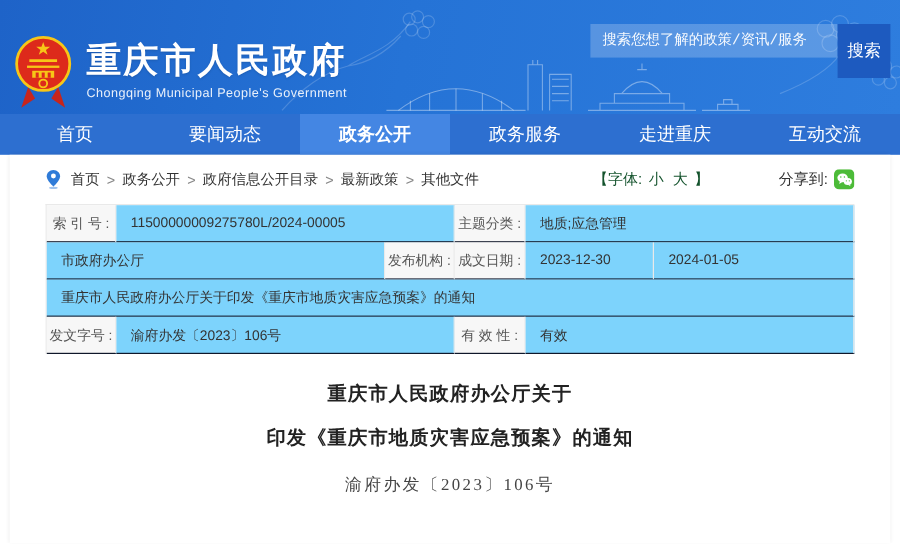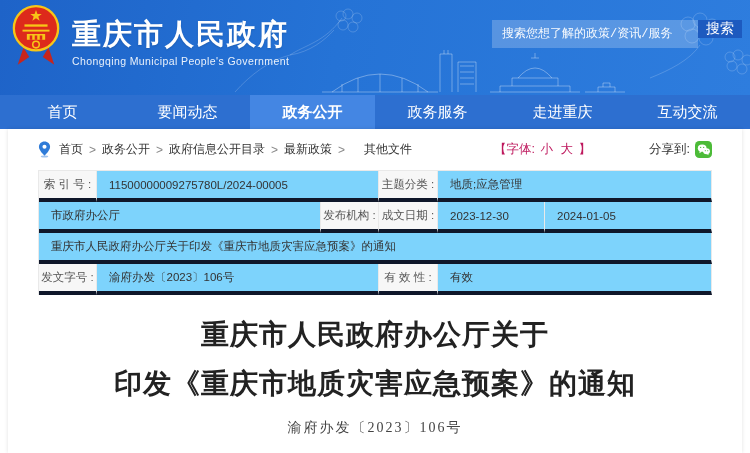--- a/index.html
+++ b/index.html
@@ -9,38 +9,38 @@
     background:#fff; color:#333;
   }
   .page { width:750px; height:453px; overflow:hidden; background:#fff; position:relative; }
 
   
   .site-header {
     position:relative; height:95px;
     background:linear-gradient(100deg,#1e63c8 0%,#2573d6 45%,#2e7dde 100%);
     overflow:hidden;
   }
-  .logo-area { position:absolute; left:10px; top:1px; display:flex; align-items:flex-end; cursor:pointer; }
+  .logo-area { position:absolute; left:10px; top:26px; display:flex; align-items:flex-start; cursor:pointer; }
   .emblem { width:52px; height:66px; margin-right:10px; }
   .title-block { padding-top:10px; }
   .site-title {
     color:#fff; font-size:29px; font-weight:bold; letter-spacing:2px;
     line-height:1.1; text-shadow:0 1px 2px rgba(0,0,0,.15);
   }
   .site-subtitle { color:rgba(255,255,255,.9); font-size:10.5px; letter-spacing:.4px; margin-top:4px; }
 
   .search-area { position:absolute; left:492px; top:20px; display:flex; height:28px; }
   .search-input {
     width:206px; height:28px; border:none; outline:none;
     background:rgba(255,255,255,.22); color:#fff; font-size:12px;
     padding:0 10px; font-family:Liberation Mono, monospace;
   }
   .search-input::placeholder { color:#fff; opacity:.95; }
   .search-btn {
-    width:44px; height:18px; border:none; background:#1d5abf; color:#fff;
+    width:44px; height:45px; border:none; background:#1d5abf; color:#fff;
     font-size:14px; cursor:pointer; font-family:"Liberation Sans","DejaVu Sans",sans-serif;
   }
   .deco { position:absolute; pointer-events:none; }
 
   
   .main-nav { display:flex; height:34px; background:#2d6fd0; }
   .nav-item {
     flex:1; display:flex; align-items:center; justify-content:center;
     color:#fff; font-size:15px; cursor:pointer;
   }
@@ -50,47 +50,47 @@
   .content-wrap {
     margin:0 8px; background:#fff; height:324px;
     box-shadow:0 0 4px rgba(0,0,0,.12); position:relative;
   }
   .crumb-row {
     display:flex; align-items:center; padding:12px 30px 6px 30px; font-size:12px; color:#333;
   }
   .crumb-left { display:flex; align-items:center; flex:1; }
   .pin-icon { width:13px; height:17px; margin-right:8px; }
   .crumb { cursor:pointer; }
-  .crumb.current { cursor:default;margin-left:13px; }
+  .crumb.current { cursor:default; }
   .crumb-sep { color:#888; margin:0 6px; }
-  .font-widget { color:#be185d; font-size:12.5px; margin-right:58px; }
+  .font-widget { color:#14532d; font-size:12.5px; margin-right:58px; }
   .font-size-btn { cursor:pointer; margin:0 2px; }
   .share-widget { display:flex; align-items:flex-start; font-size:12.5px; color:#333; }
   .wechat-icon { width:17px; height:17px; margin-left:5px; cursor:pointer; }
 
   
   .meta-table { margin:6px 30px 0 30px; border-top:1px solid #e9e9e9; border-left:1px solid #e9e9e9; }
   .meta-row { display:flex; height:31px; }
   .cell {
-    border-right:1px solid #e9e9e9; border-bottom:4px solid #0f172a;
+    border-right:1px solid #e9e9e9; border-bottom:1px solid #0f172a;
     display:flex; align-items:center; font-size:11.5px; overflow:hidden; white-space:nowrap;
   }
   .cell.label { background:#f7f7f7; color:#555; justify-content:center; }
   .cell.value { background:#7dd3fc; color:#333; padding-left:12px; }
   .w-label  { width:58px; }
   .w-val1   { width:282px; }
   .w-label2 { width:59px; }
   .w-valmid { width:107px; }
   .w-rest   { flex:1; }
 
   
   .doc-head { text-align:center; padding-top:26px; }
   .doc-title {
-    font-family:Liberation Serif, serif;
-    font-size:28px; font-weight:bold; color:#222; line-height:1; margin-bottom:21px;
+    font-family:Liberation Mono, monospace;
+    font-size:16px; font-weight:bold; color:#222; line-height:1; margin-bottom:21px;
     letter-spacing:1px;
   }
   .doc-number {
     font-family:"Liberation Serif","DejaVu Serif",serif;
     font-size:14px; color:#444; letter-spacing:2px; margin-top:2px;
   }
 </style>
 </head>
 <body>
 

